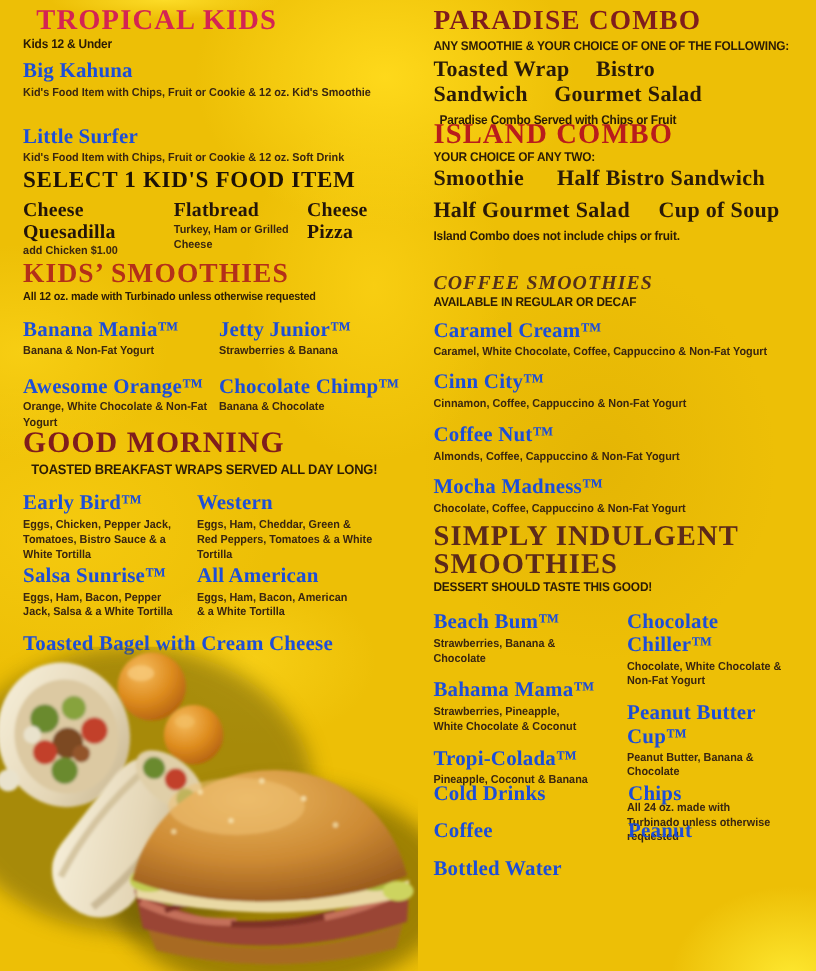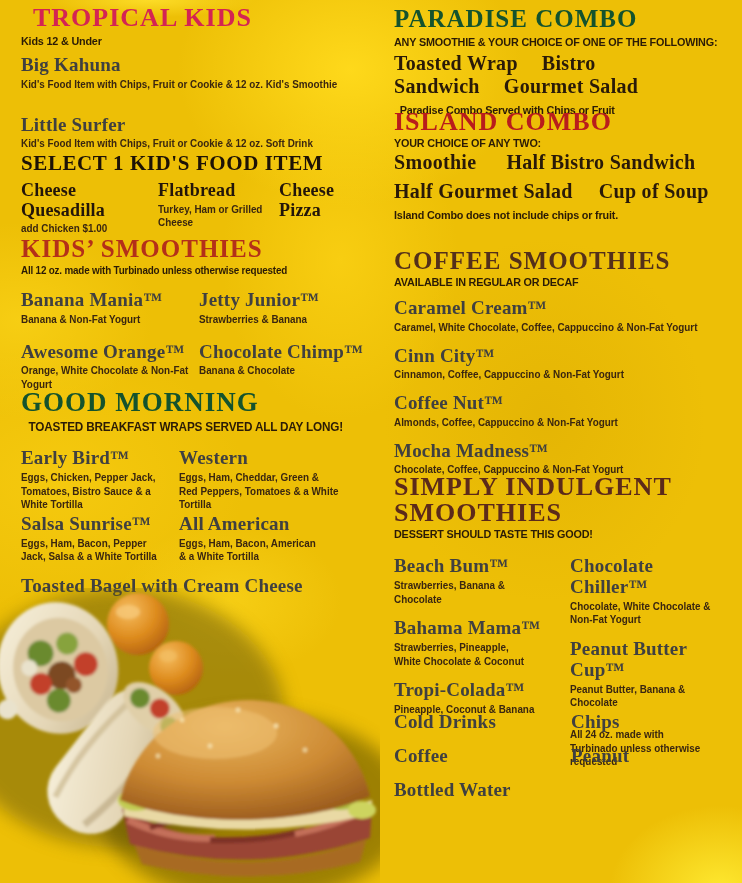--- a/index.html
+++ b/index.html
@@ -16,30 +16,30 @@
       radial-gradient(ellipse 170px 130px at 720px 890px, rgba(255,234,50,.95), rgba(255,234,50,0) 65%),
       radial-gradient(ellipse 230px 260px at 545px 420px, rgba(198,146,0,.22), rgba(198,146,0,0) 70%),
       #edbf06;
   }
   .sec{position:absolute;}
   .col-l{left:21px;width:352px;}
   .col-r{left:394px;width:336px;}
   .h1{font-weight:bold;letter-spacing:1px;line-height:1.04;font-size:26px;}
   .h-red{color:#d42453;margin-left:12px;}
   .h-brick{color:#b43019;font-size:25px;}
-  .h-blue{color:#14532d;}
+  .h-blue{color:#7f1d1d;}
   .h-plum{color:#b91c1c;}
-  .h-brown{color:#54301a;font-size:25px;}
+  .h-brown{color:#54301a;font-size:18px;font-style:italic;}
   .h-maroon{color:#5c2a1a;line-height:1.0;}
   .h-black{color:#1d1206;font-size:21px;letter-spacing:.6px;}
   .kicker{
     font-family:"Liberation Sans",sans-serif;font-weight:bold;font-size:11.5px;
     color:#2b1b06;letter-spacing:-.2px;transform:scaleX(.94);transform-origin:left;white-space:nowrap;
   }
-  .name{font-weight:bold;font-size:19px;color:#404040;letter-spacing:.2px;line-height:1.1;}
+  .name{font-weight:bold;font-size:19px;color:#1d4ed8;letter-spacing:.2px;line-height:1.1;}
   .name-sm{font-weight:bold;font-size:18px;color:#23150a;letter-spacing:.2px;line-height:1.1;}
   .desc{
     font-family:"Liberation Sans",sans-serif;font-weight:bold;font-size:10.5px;
     color:#3a2610;line-height:1.3;margin-top:2px;transform:scaleX(.94);transform-origin:left;
   }
   .serifline{font-weight:bold;font-size:20px;color:#2a1a08;letter-spacing:.3px;}
   .serifline .opt{margin-right:24px;}
   .serifline .opt:last-child{margin-right:12px;}
   .grid2a{display:grid;grid-template-columns:178px 1fr;row-gap:15px;}
   .grid2b{display:grid;grid-template-columns:158px 1fr;row-gap:2px;}

